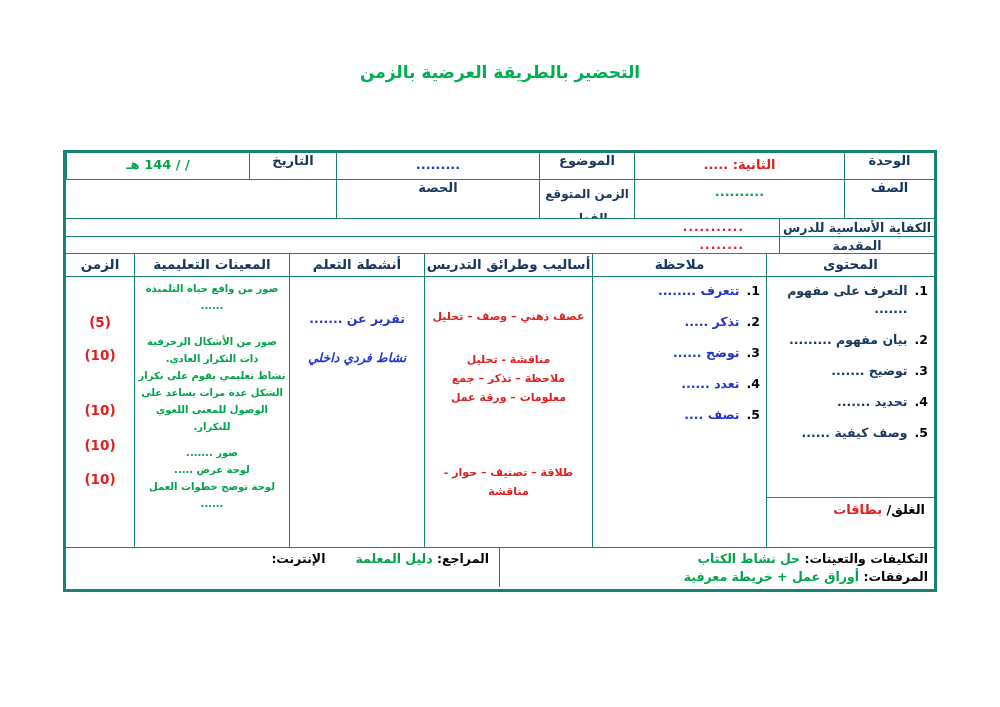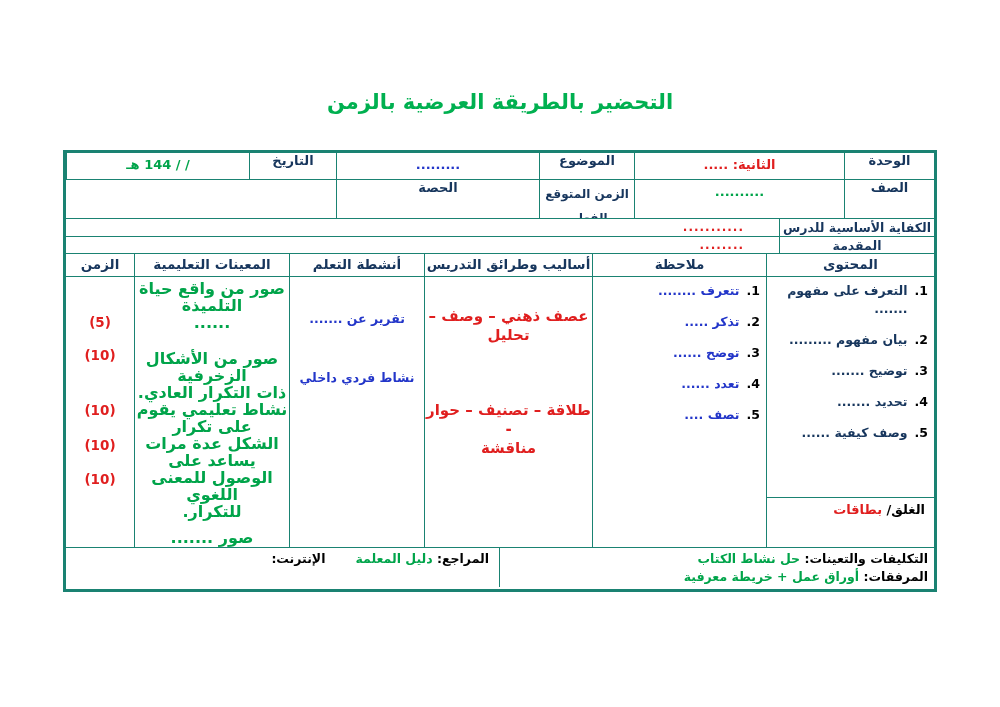--- a/index.html
+++ b/index.html
@@ -1,21 +1,21 @@
 <!DOCTYPE html>
 <html lang="ar"><head>
 <meta charset="utf-8">
 <style>
   :root{
     --teal:#1a8272; --navy:#17365d; --red:#e01f1f; --blue:#2336c9; --green:#00a44a; --tgreen:#00b050;
   }
   *{box-sizing:border-box; margin:0; padding:0;}
   html,body{width:1000px; height:707px;}
   body{background:#ffffff; font-family:"DejaVu Sans", sans-serif; font-weight:bold; position:relative; overflow:hidden;}
-  .title{position:absolute; top:90px; left:0; right:0; text-align:center; color:var(--tgreen); font-size:21px; letter-spacing:.2px;}
+  .title{position:absolute; top:62px; left:0; right:0; text-align:center; color:var(--tgreen); font-size:17px; letter-spacing:.2px;}
   .doc-table{position:absolute; left:63px; top:150px; width:874px; height:442px; border:3px solid var(--teal); direction:rtl; background:#fff;}
   .grid{display:grid;}
   .c{border-left:1px solid var(--teal); overflow:hidden;}
   .grid .c:last-child{border-left:none;}
   
   .top-grid{grid-template-columns:90px 210px 95px 203px 87px 1fr; grid-template-rows:27px 38px; border-bottom:1px solid var(--teal);}
   .ra{border-bottom:1px solid var(--teal);}
   .lbl{color:var(--navy); font-size:13px; text-align:center; padding-top:0;}
   .lbl-sm{font-size:12px; line-height:24px; padding-top:2px;}
   .val{font-size:13px; text-align:center; padding-top:4px;}
@@ -31,29 +31,29 @@
   .body-grid{height:271px; border-bottom:1px solid var(--teal);}
   .content-cell{display:flex; flex-direction:column;}
   .list{flex:1; padding:5px 6px 0 2px;}
   .li{display:flex; gap:7px; margin-bottom:13px; font-size:12.5px; line-height:18px;}
   .li .num{color:#000;}
   .content-txt{color:var(--navy);}
   .obj-txt,.num-blue{color:var(--blue);}
   .closure{height:50px; border-top:1px solid var(--teal); padding:4px 9px; font-size:13px;}
   .closure .blk{color:#000;} .closure .rd{color:var(--red);}
   .para{white-space:pre-line; text-align:center;}
-  .methods-cell{color:var(--red); font-size:15px;}
+  .methods-cell{color:var(--red); font-size:11px;}
   .methods-cell .p0{margin-top:30px; line-height:19px;}
   .methods-cell .p1{margin-top:24px; line-height:19px;}
   .methods-cell .p2{margin-top:56px; line-height:19px;}
   .acts-cell{color:var(--blue); font-size:12.5px;}
   .acts-cell .p0{margin-top:34px;}
-  .acts-cell .p1{margin-top:44px;}
+  .acts-cell .p1{margin-top:24px;font-style:italic;}
   .acts-cell .p2{margin-top:66px; line-height:19px;}
-  .aids-cell{color:var(--green); font-size:16px;}
+  .aids-cell{color:var(--green); font-size:10px;}
   .aids-cell .para{line-height:17px;}
   .aids-cell .p0{margin-top:3px;}
   .aids-cell .p1{margin-top:19px;}
   .aids-cell .p2{}
   .aids-cell .p3{margin-top:9px;}
   .time-cell{color:var(--red); font-size:13.5px; text-align:center;}
   .tv{line-height:19px;}
   .tv0{margin-top:36px;} .tv1{margin-top:14px;} .tv2{margin-top:36px;} .tv3{margin-top:16px;} .tv4{margin-top:15px;}
   
   .foot-grid{grid-template-columns:435px 1fr; height:39px;}
@@ -153,20 +153,23 @@
           </div>
         <div class="li">
             <span class="num num-blue">5.</span>
             <span class="obj-txt">تصف ....</span>
           </div>
       </div>
     </div>
 
     <div class="c methods-cell">
       <div class="para p0">عصف ذهني – وصف – تحليل</div>
+      <div class="para p1">مناقشة - تحليل
+ملاحظة – تذكر – جمع
+معلومات – ورقة عمل</div>
       <div class="para p2">طلاقة – تصنيف – حوار -
 مناقشة</div>
     </div>
 
     <div class="c acts-cell">
       <div class="para p0">تقرير عن .......</div>
       <div class="para p1">نشاط فردي داخلي</div>
     </div>
 
     <div class="c aids-cell">

